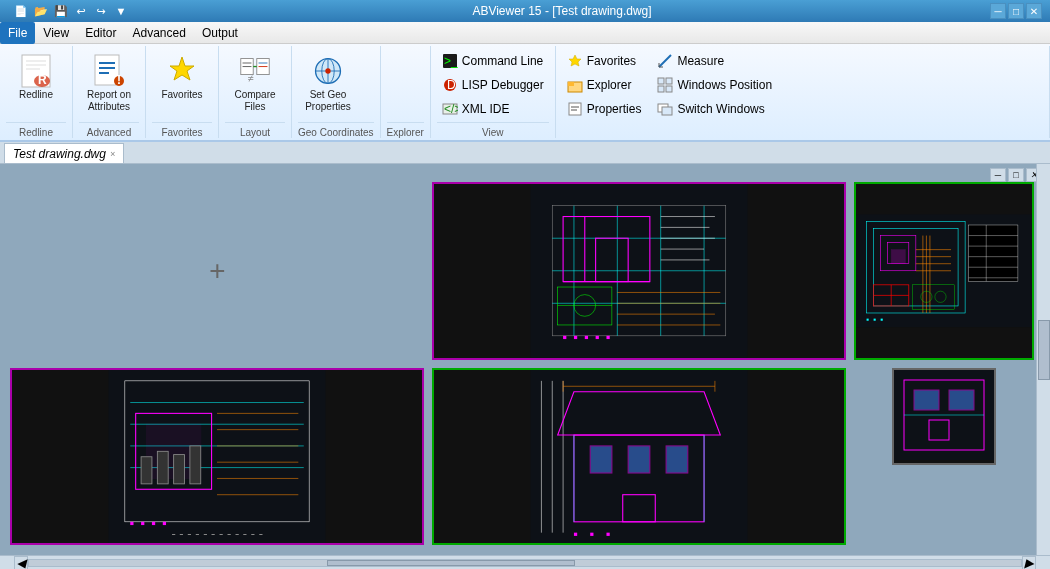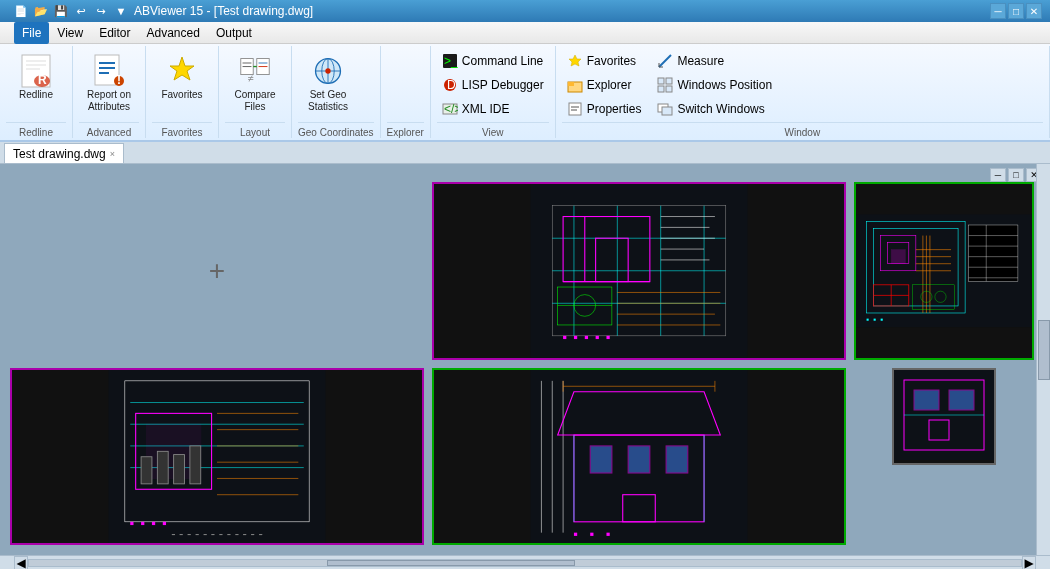--- a/index.html
+++ b/index.html
@@ -9,40 +9,40 @@
     .titlebar {
       background: linear-gradient(180deg, #4a9fd4 0%, #2e7ab5 100%);
       height: 22px;
       display: flex;
       align-items: center;
       justify-content: space-between;
       padding: 0 8px;
       color: white;
       font-size: 12px;
     }
-    .titlebar-title { flex: 1; }
+    .titlebar-title { flex: 1; text-align: center; }
     .titlebar-controls { display: flex; gap: 2px; }
     .titlebar-btn {
       width: 16px; height: 16px;
       background: #5ba8d8;
       border: 1px solid #4a90c0;
       color: white;
       font-size: 10px;
       display: flex; align-items: center; justify-content: center;
       cursor: pointer;
     }
 
     
     .menubar {
       background: linear-gradient(180deg, #f8f8f8 0%, #e8e8e8 100%);
       border-bottom: 1px solid #ccc;
       height: 22px;
       display: flex;
       align-items: center;
-      padding: 0 14px;
+      padding: 0 0;
     }
     .menu-item {
       padding: 2px 8px;
       height: 22px;
       display: flex;
       align-items: center;
       cursor: pointer;
       font-size: 12px;
     }
     .menu-item.active {
@@ -325,21 +325,21 @@
       <div class="ribbon-btn">
         <div class="icon-area">
           <svg width="36" height="36" viewBox="0 0 36 36">
             <circle cx="18" cy="18" r="14" fill="#d0e8f8" stroke="#1e6eb5" stroke-width="1.5"></circle>
             <line x1="4" y1="18" x2="32" y2="18" stroke="#1e6eb5" stroke-width="1"></line>
             <line x1="18" y1="4" x2="18" y2="32" stroke="#1e6eb5" stroke-width="1"></line>
             <ellipse cx="18" cy="18" rx="7" ry="14" fill="none" stroke="#1e6eb5" stroke-width="1"></ellipse>
             <circle cx="18" cy="18" r="3" fill="#cc2200"></circle>
           </svg>
         </div>
-        <div class="btn-label">Set Geo Statistics</div>
+        <div class="btn-label">Set Geo Properties</div>
       </div>
     </div>
     <div class="ribbon-group-label">Geo Coordinates</div>
   </div>
 
   <div class="ribbon-group">
     <div class="ribbon-group-content">
     </div>
     <div class="ribbon-group-label">Explorer</div>
   </div>
@@ -438,26 +438,25 @@
           <div class="icon-small">
             <svg width="16" height="16">
                 <rect x="1" y="3" width="10" height="8" fill="white" stroke="#888" stroke-width="1"></rect>
                 <rect x="5" y="6" width="10" height="8" fill="#d8e8f8" stroke="#888" stroke-width="1"></rect>
               </svg>
           </div>
           <span>Switch Windows</span>
         </div>
       </div>
     </div>
-    <div class="ribbon-group-label">Window</div>
   </div>
 
 </div>
 
-<div style="display:flex; flex-direction:column; height:calc(569px - 22px - 22px - 98px); background:#7dd3fc;">
+<div style="display:flex; flex-direction:column; height:calc(569px - 22px - 22px - 98px); background:#7dd3fc;font-style:italic;">
 
   <div class="tab-bar">
     <div class="doc-tab active">
       <span>Test drawing.dwg</span>
       <span class="doc-tab-close">×</span>
     </div>
   </div>
 
   <div class="canvas-area" style="flex:1; position:relative;">
 

